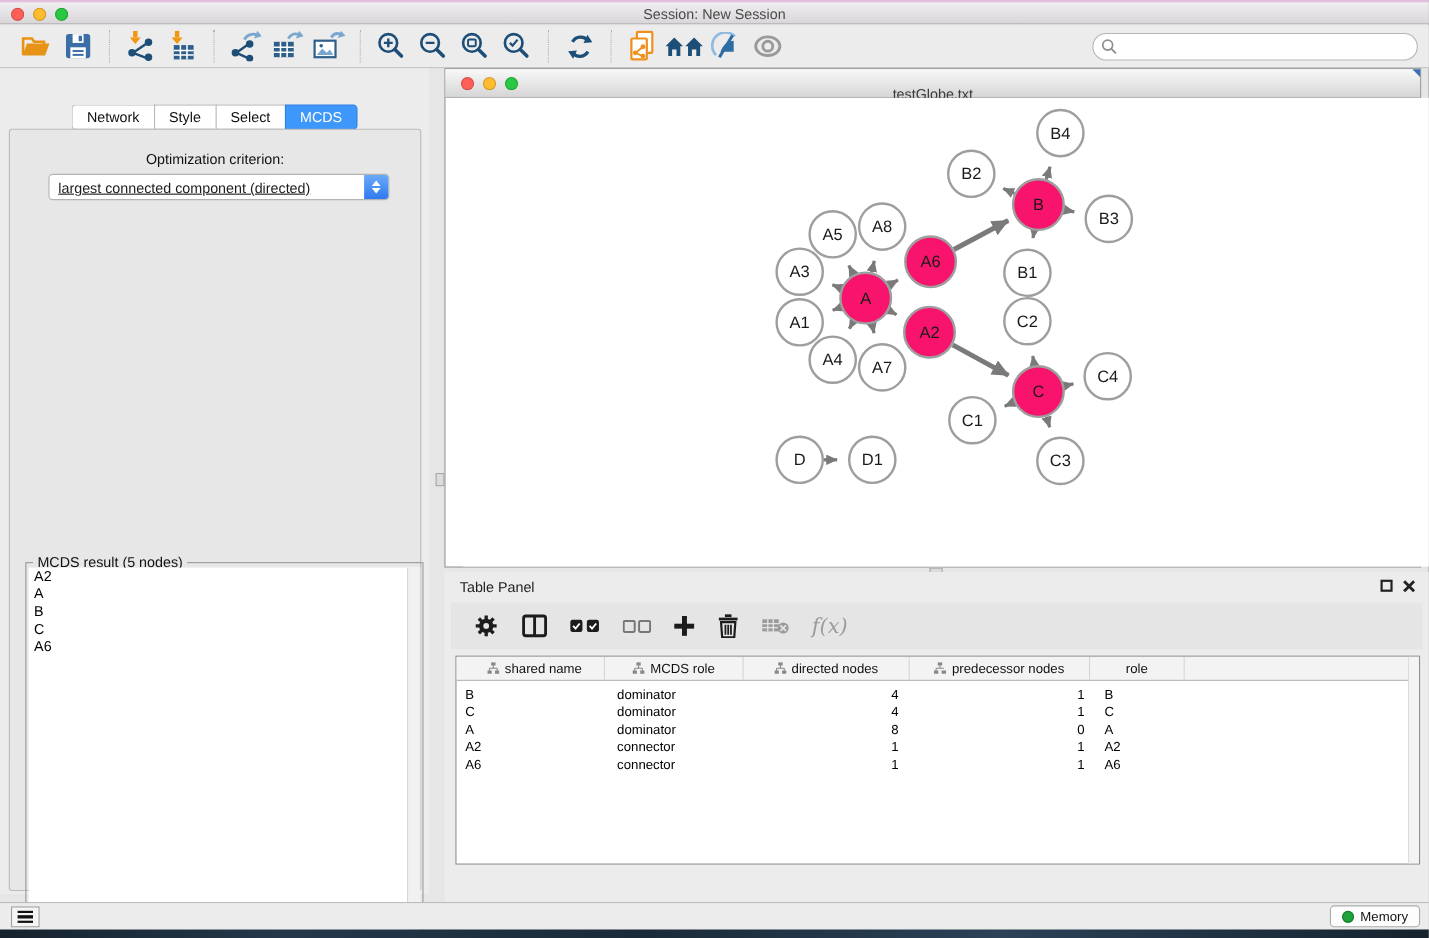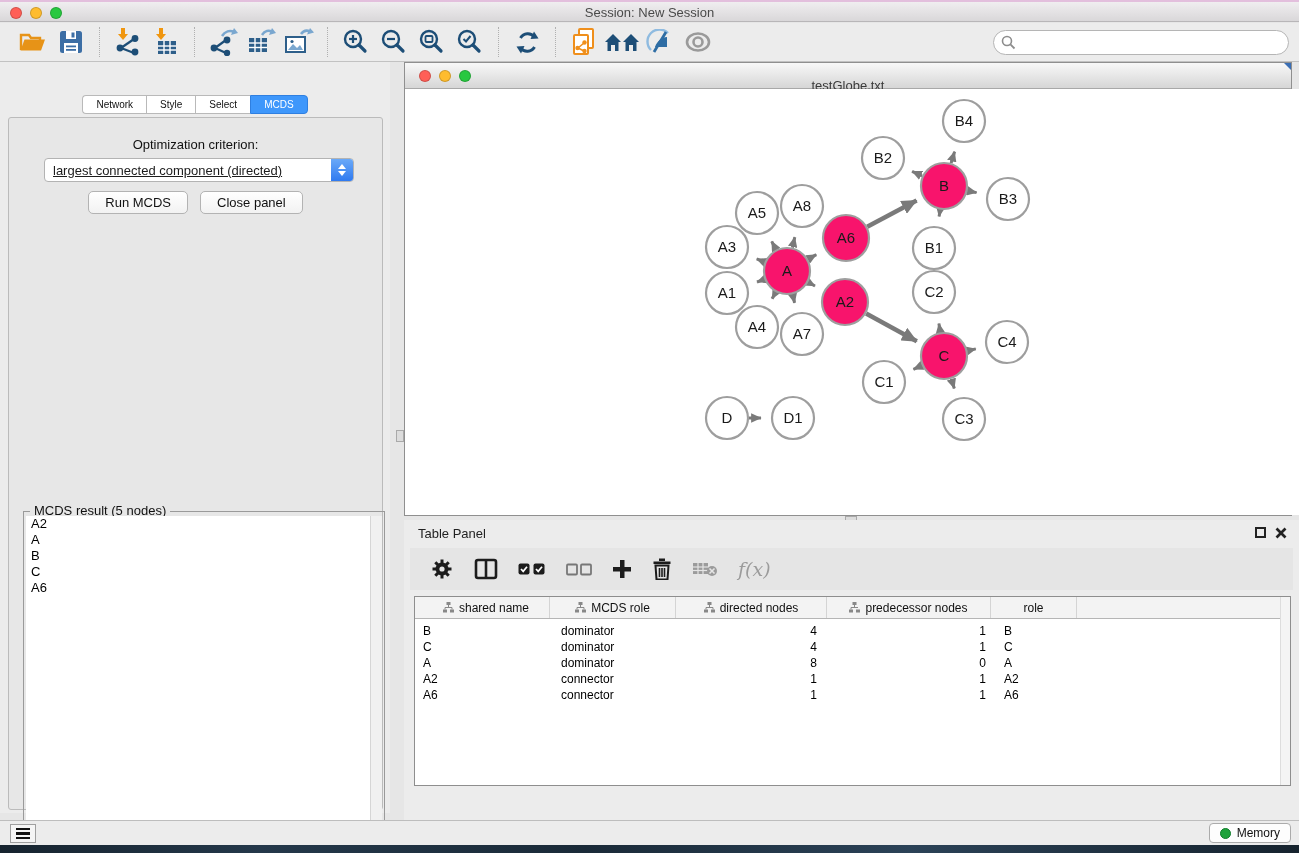--- a/index.html
+++ b/index.html
@@ -24,21 +24,21 @@
   .searchwrap input { width:100%; height:100%; border:1px solid #b5b5b5; border-radius:13px;
     padding:0 10px 0 26px; font-size:13px; background:#fff; outline:none; }
   .searchwrap svg { position:absolute; left:8px; top:5px; }
   
   .cpanel { position:absolute; left:0; top:62px; width:390px; height:751px; background:#ececec; }
   .cpanel-header { position:relative; height:32px; }
   .cpanel-header .ptitle { position:absolute; left:12px; top:9px; font-size:13px; color:#222; }
   .winbtns { position:absolute; right:8px; top:9px; display:flex; gap:9px; }
   .floatbox { width:11px; height:11px; border:2px solid #222; }
   .tabs-row { position:absolute; left:0; top:33px; width:100%; display:flex; justify-content:center; }
-  .cp-tab { font-size:10px; padding:3px 13px; background:#fff; border:1px solid #b9b9b9; border-right:none; color:#111; }
+  .cp-tab { font-size:13px; padding:3px 13px; background:#fff; border:1px solid #b9b9b9; border-right:none; color:#111; }
   .cp-tab:first-child { border-radius:4px 0 0 4px; }
   .cp-tab:last-child { border-radius:0 4px 4px 0; border-right:1px solid #b9b9b9; }
   .cp-tab.active { background:#3e97fb; border-color:#2f7fe0; color:#fff; }
   .cp-content { position:absolute; left:8px; top:55px; width:375px; height:693px;
     background:#e7e7e7; border:1px solid #bbb; border-radius:3px; }
   .opt-label { position:absolute; left:0; width:100%; top:19px; text-align:center; font-size:13px; color:#111; }
   .criterion { position:absolute; left:35px; top:40px; width:310px; height:24px; background:#fff;
     border:1px solid #b3b3b3; border-radius:4px; display:flex; align-items:center; font-size:13px;text-decoration:underline; }
   .criterion .val { flex:1; padding-left:8px; white-space:nowrap; overflow:hidden; }
   .stepper { width:22px; height:100%; background:linear-gradient(#6aa9f8,#2f7af0); border-radius:0 3px 3px 0;
@@ -284,24 +284,20 @@
       <div class="cp-tab active">MCDS</div>
     </div>
     <div class="cp-content">
       <div class="opt-label">Optimization criterion:</div>
       <div class="criterion">
         <span class="val">largest connected component (directed)</span>
         <span class="stepper">
             <span class="tri-up"></span>
             <span class="tri-dn"></span>
           </span>
-      </div>
-      <div class="cp-btnrow">
-        <button class="mac-btn">Run MCDS</button>
-        <button class="mac-btn">Close panel</button>
       </div>
       <div class="mcds-fieldset">
         <span class="mcds-legend">MCDS result (5 nodes)</span>
         <div class="mcds-list">
           <div>
               <div class="mcds-item">A2</div>
               <div class="mcds-item">A</div>
               <div class="mcds-item">B</div>
               <div class="mcds-item">C</div>
               <div class="mcds-item">A6</div>

